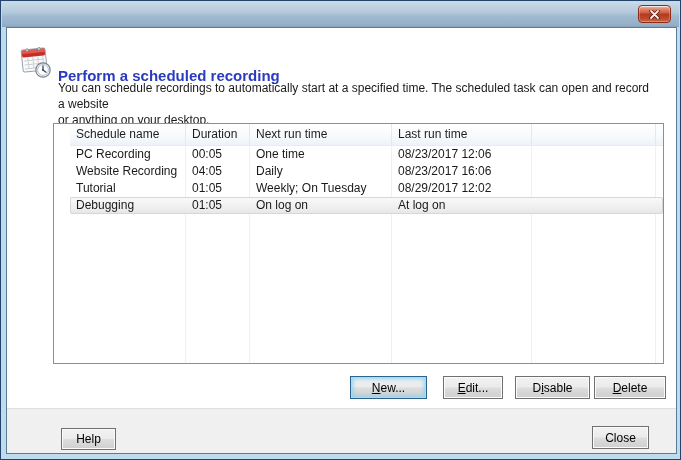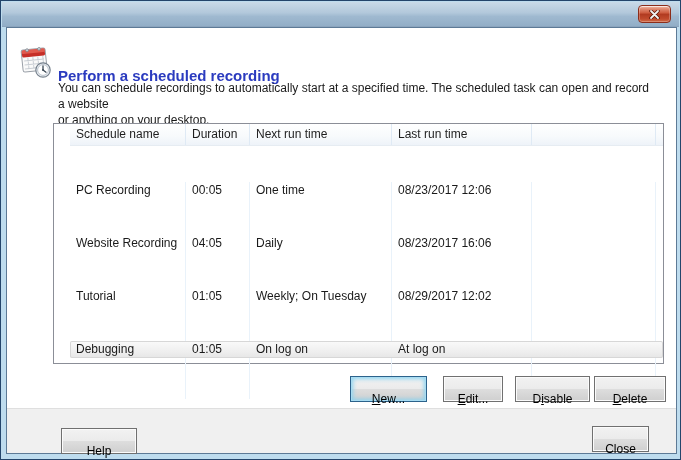--- a/index.html
+++ b/index.html
@@ -31,46 +31,46 @@
   .hcell{padding-left:6px;line-height:21px;font-size:12px;color:#1e1e1e;white-space:nowrap;
     overflow:hidden;border-right:1px solid #dfeaf5;}
   .hcell:nth-child(1){width:116px;}
   .hcell:nth-child(2){width:64px;}
   .hcell:nth-child(3){width:142px;}
   .hcell:nth-child(4){width:140px;}
   .hcell:nth-child(5){width:124px;}
   .hcell:nth-child(6){flex:1;border-right:none;}
   .lv-body{position:relative;height:217px;}
   .vline{position:absolute;top:0;bottom:0;width:1px;background:#e9f2fa;}
-  .lv-row{display:flex;height:17px;position:relative;margin-top:36px;}
+  .lv-row{display:flex;height:17px;position:relative;}
   .cell{padding-left:6px;line-height:17px;font-size:12px;color:#1a1a1a;white-space:nowrap;overflow:hidden;}
   .cell:nth-child(1){width:116px;}
   .cell:nth-child(2){width:64px;}
   .cell:nth-child(3){width:142px;}
   .cell:nth-child(4){width:140px;}
   .cell:nth-child(5){width:124px;}
   .cell:nth-child(6){flex:1;}
   .lv-row.selected{background:linear-gradient(180deg,#fafafa 0%,#efefef 60%,#e6e6e6 100%);
     box-shadow:inset 0 0 0 1px #d7d7d7;border-radius:2px;}
   
   .btn{position:absolute;height:23px;border:1px solid #707070;border-radius:0;
     background:linear-gradient(180deg,#f2f2f2 0%,#ebebeb 48%,#dddddd 52%,#cfcfcf 100%);
     font-family:"Liberation Sans",sans-serif;font-size:12px;color:#000;text-align:center;
-    line-height:20px;padding:12px;box-shadow:inset 0 0 0 1px #fbfbfb;cursor:default;}
+    line-height:20px;padding:0;box-shadow:inset 0 0 0 1px #fbfbfb;cursor:default;}
   .btn.focused{border-color:#2c628b;
     box-shadow:inset 0 0 0 1px #a8dcf2, inset 0 0 4px 2px #8ed4f0;}
   .mn{text-decoration:underline;}
   .btn-new{left:343px;top:348px;width:77px;}
   .btn-edit{left:428px;top:348px;width:60px;margin-left:8px;}
   .btn-disable{left:508px;top:348px;width:75px;}
   .btn-delete{left:587px;top:348px;width:72px;}
   
   .footer{position:absolute;left:0;right:0;bottom:0;height:45px;background:#f0f0f0;
     border-top:1px solid #dfdfdf;}
-  .btn-help{left:54px;top:400px;width:76px;height:22px;}
+  .btn-help{left:54px;top:400px;width:55px;height:22px;}
   .btn-close{left:585px;top:398px;width:57px;}
 </style>
 </head>
 <body>
 
 <div class="stage">
 
   <div class="titlebar">
     <div class="close-btn">
       <svg width="11" height="9" viewBox="0 0 11 9">

